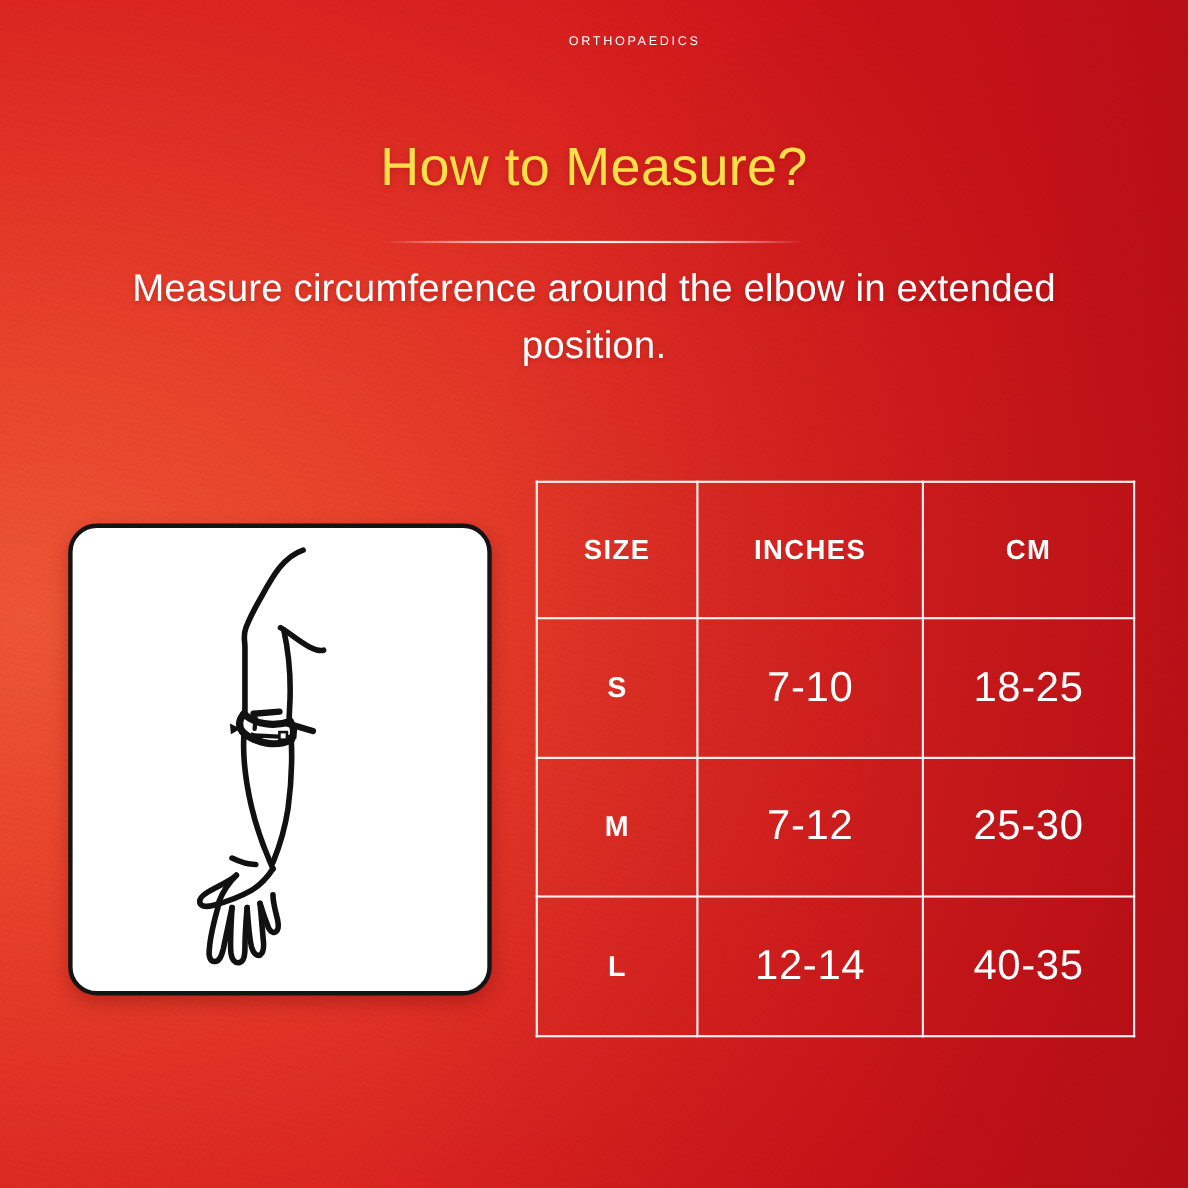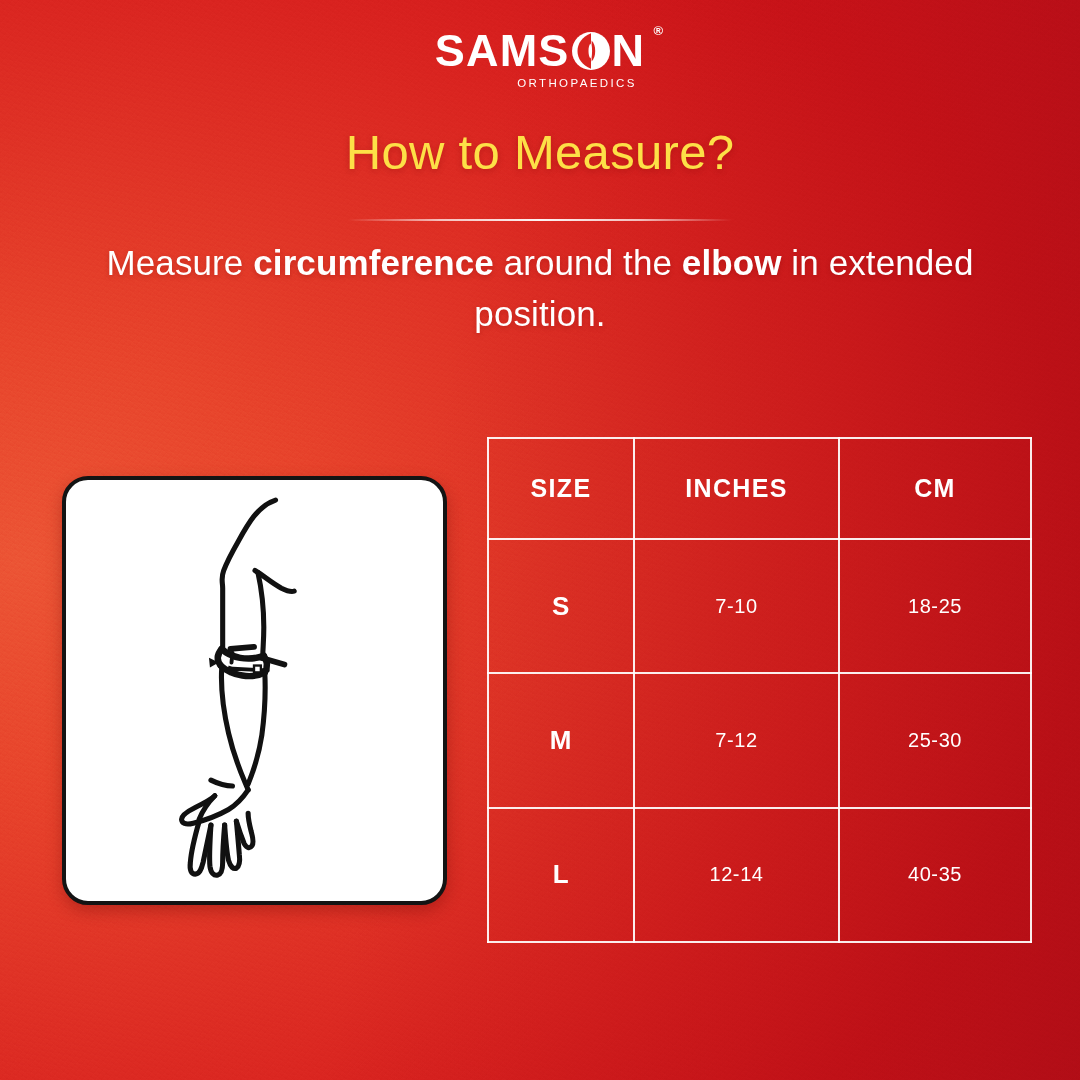--- a/index.html
+++ b/index.html
@@ -90,21 +90,21 @@
   #subtitle {
     position:absolute; left:90px; right:90px; top:238px;
     text-align:center;
     color:#fff;
     font-size:35px;
     font-weight:400;
     line-height:1.45;
     letter-spacing:.1px;
     text-shadow:0 2px 5px rgba(120,0,0,.28);
   }
-  #subtitle b { font-weight:700; }
+  #subtitle b { font-weight:400; }
 
   
   #illustration-card {
     position:absolute;
     left:62px; top:476px;
     width:385px; height:429px;
     background:#fff;
     border:4px solid #141414;
     border-radius:26px;
     box-shadow:0 6px 16px rgba(90,0,0,.30);
@@ -121,63 +121,50 @@
     table-layout:fixed;
   }
   #size-table td, #size-table th {
     border:2px solid rgba(255,255,255,.92);
     text-align:center;
     vertical-align:middle;
     color:#fff;
     padding:0;
   }
   #size-table th {
-    height:101px;
+    height:124px;
     font-size:25px;
     font-weight:700;
     letter-spacing:1.3px;
   }
   #size-table td { height:101px; }
   #size-table td.c-size {
     font-size:26px;
     font-weight:700;
     letter-spacing:.6px;
   }
   #size-table td.c-val {
-    font-size:20px;
+    font-size:38px;
     font-weight:400;
     letter-spacing:.6px;
   }
   #size-table col.col-size { width:146px; }
   #size-table col.col-in   { width:205px; }
   #size-table col.col-cm   { width:192px; }
 </style>
 </head>
 <body>
 
 <div id="bg-base"></div>
 <div id="bg-noise"></div>
 <div id="bg-noise-fade"></div>
 
 <div id="page">
 
   <div id="logo-block">
-    <div id="logo-wordmark">
-      <span class="lw">SAMS</span>
-      <span id="logo-mark">
-        <svg viewBox="0 0 40 40" aria-hidden="true">
-          <circle cx="20" cy="20" r="19" fill="#ffffff"></circle>
-          <path d="M20 2.2 C11 6 6.5 12.5 6.5 20 C6.5 27.5 11 34 20 37.8 Z" fill="#d9221f"></path>
-          <path d="M20.6 9.5 c2.4 2.3 3.6 6.2 3.6 10.4 c0 4.3 -1.2 8.2 -3.6 10.6 z" fill="#d9221f"></path>
-          <path d="M19.3 12.6 c1.2 1.6 1.8 4.3 1.8 7.3 c0 3.1 -.6 5.9 -1.8 7.5 c-1.2 -1.6 -1.8 -4.4 -1.8 -7.5 c0 -3 .6 -5.7 1.8 -7.3 z" fill="#ffffff"></path>
-        </svg>
-      </span>
-      <span class="lw">N</span>
-      <span id="logo-reg">®</span>
-    </div>
     <div id="logo-sub">ORTHOPAEDICS</div>
   </div>
 
   <div id="heading">How to Measure?</div>
   <div id="heading-rule"></div>
 
   <div id="subtitle">
     <span>Measure </span><b>circumference</b><span> around the </span><b>elbow</b><span> in extended position.</span>
   </div>
 

